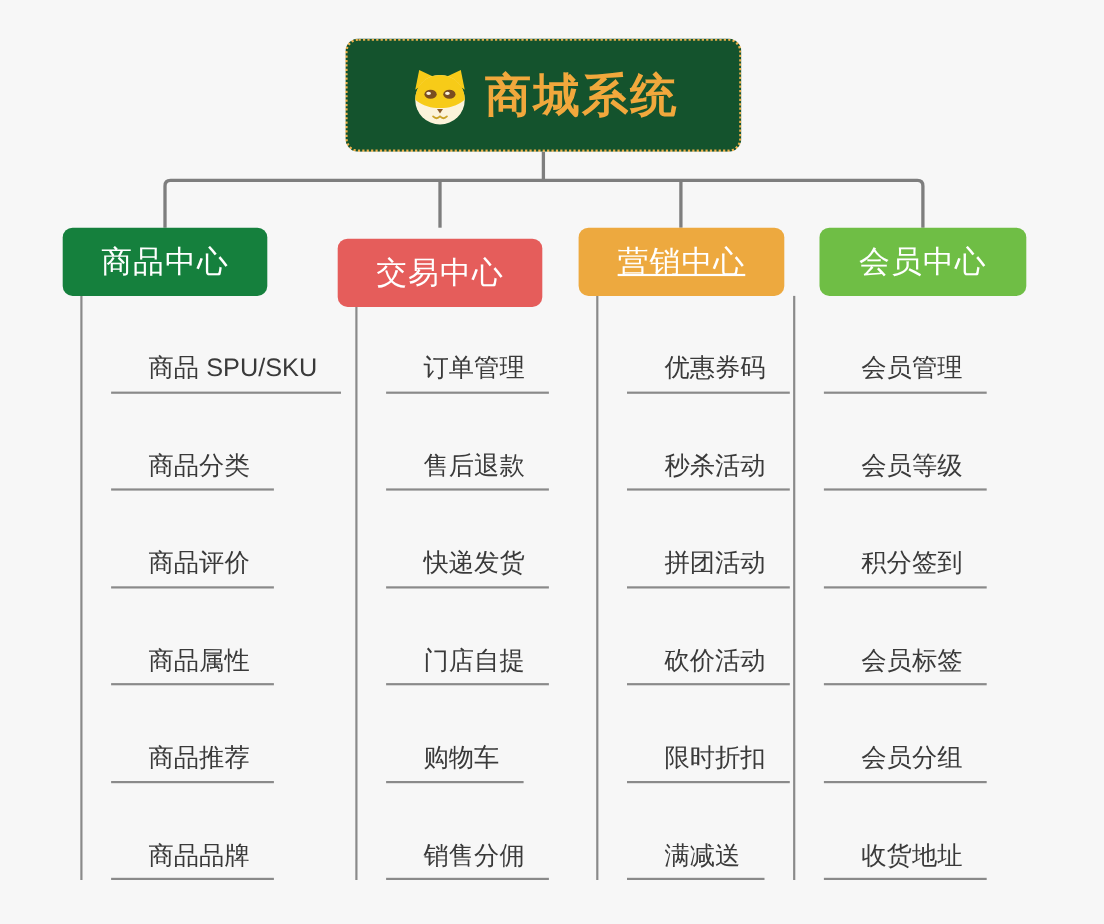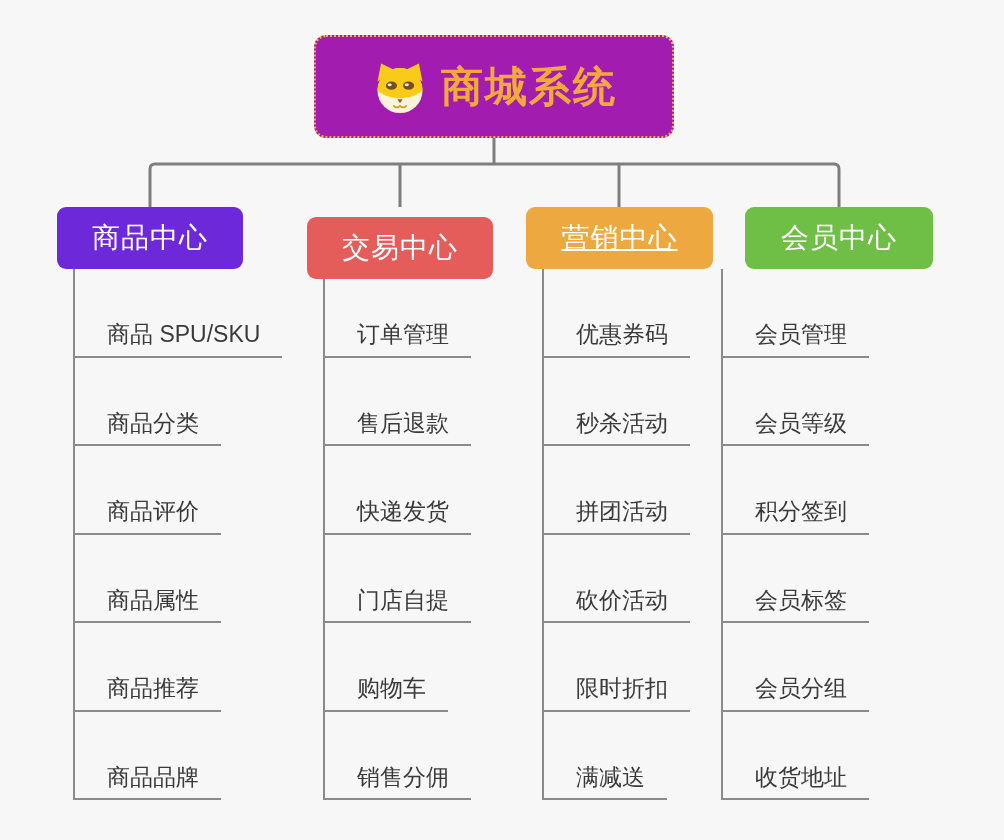--- a/index.html
+++ b/index.html
@@ -9,21 +9,21 @@
     font-family:"Liberation Sans","DejaVu Sans",sans-serif;
   }
   .stage{position:absolute;inset:0;}
 
   
   .connectors{position:absolute;inset:0;pointer-events:none;z-index:0;}
 
   
   .root-node{
     position:absolute;left:314px;top:35px;width:360px;height:103px;
-    background:#a21caf;border:2px dotted #edb04c;border-radius:12px;
+    background:#14532d;border:2px dotted #edb04c;border-radius:12px;
     box-sizing:border-box;display:flex;align-items:center;justify-content:center;
     gap:12px;z-index:2;
   }
   .root-title{font-size:42px;font-weight:bold;color:#f1a83c;letter-spacing:2px;}
   .dog-icon{width:58px;height:54px;flex:0 0 auto;}
 
   
   .branch-header{
     position:absolute;top:207px;height:62px;border-radius:9px;
     display:flex;align-items:center;justify-content:center;
@@ -37,21 +37,21 @@
   
   .branch-list{position:absolute;top:269px;z-index:1;}
   .b0 .branch-list{left:73px;}
   .b1 .branch-list{left:323px;}
   .b2 .branch-list{left:542px;text-align:right;}
   .b3 .branch-list{left:721px;}
   .branch-list::before{
     content:"";position:absolute;left:0;top:0;bottom:0;width:2px;background:#8a8a8a;
   }
   .tree-item{
-    height:88.5px;display:flex;align-items:flex-end;box-sizing:border-box;
+    height:88.5px;display:flex;align-items:flex-end;box-sizing:border-box;margin-left:28px;
   }
   .tree-item .item-label{
     display:inline-block;white-space:nowrap;
     padding:0 22px 8px 34px;border-bottom:2px solid #8a8a8a;
     font-size:23px;color:#3a3a3a;line-height:1.1;
   }
 </style>
 </head>
 <body>
 
@@ -76,21 +76,21 @@
       <ellipse cx="41.5" cy="28.5" rx="6.2" ry="4.6" fill="#7a4d20"></ellipse>
       <ellipse cx="20.5" cy="27.6" rx="2.4" ry="1.6" fill="#fcf3da"></ellipse>
       <ellipse cx="39.5" cy="27.6" rx="2.4" ry="1.6" fill="#fcf3da"></ellipse>
       <path d="M29 43.5 h6 l-3 4.4 z" fill="#8a5a2a"></path>
       <path d="M25 51 Q28.5 54.5 32 51 Q35.5 54.5 39 51" stroke="#caa227" stroke-width="1.8" fill="none" stroke-linecap="round"></path>
     </svg>
     <span class="root-title">商城系统</span>
   </div>
 
   <div class="branch b0">
-    <div class="branch-header" style="background-color: #6d28d9;">商品中心</div>
+    <div class="branch-header" style="background-color: #15803d;">商品中心</div>
     <div class="branch-list">
       <div class="tree-item">
           <span class="item-label">商品 SPU/SKU</span>
         </div>
       <div class="tree-item">
           <span class="item-label">商品分类</span>
         </div>
       <div class="tree-item">
           <span class="item-label">商品评价</span>
         </div>

